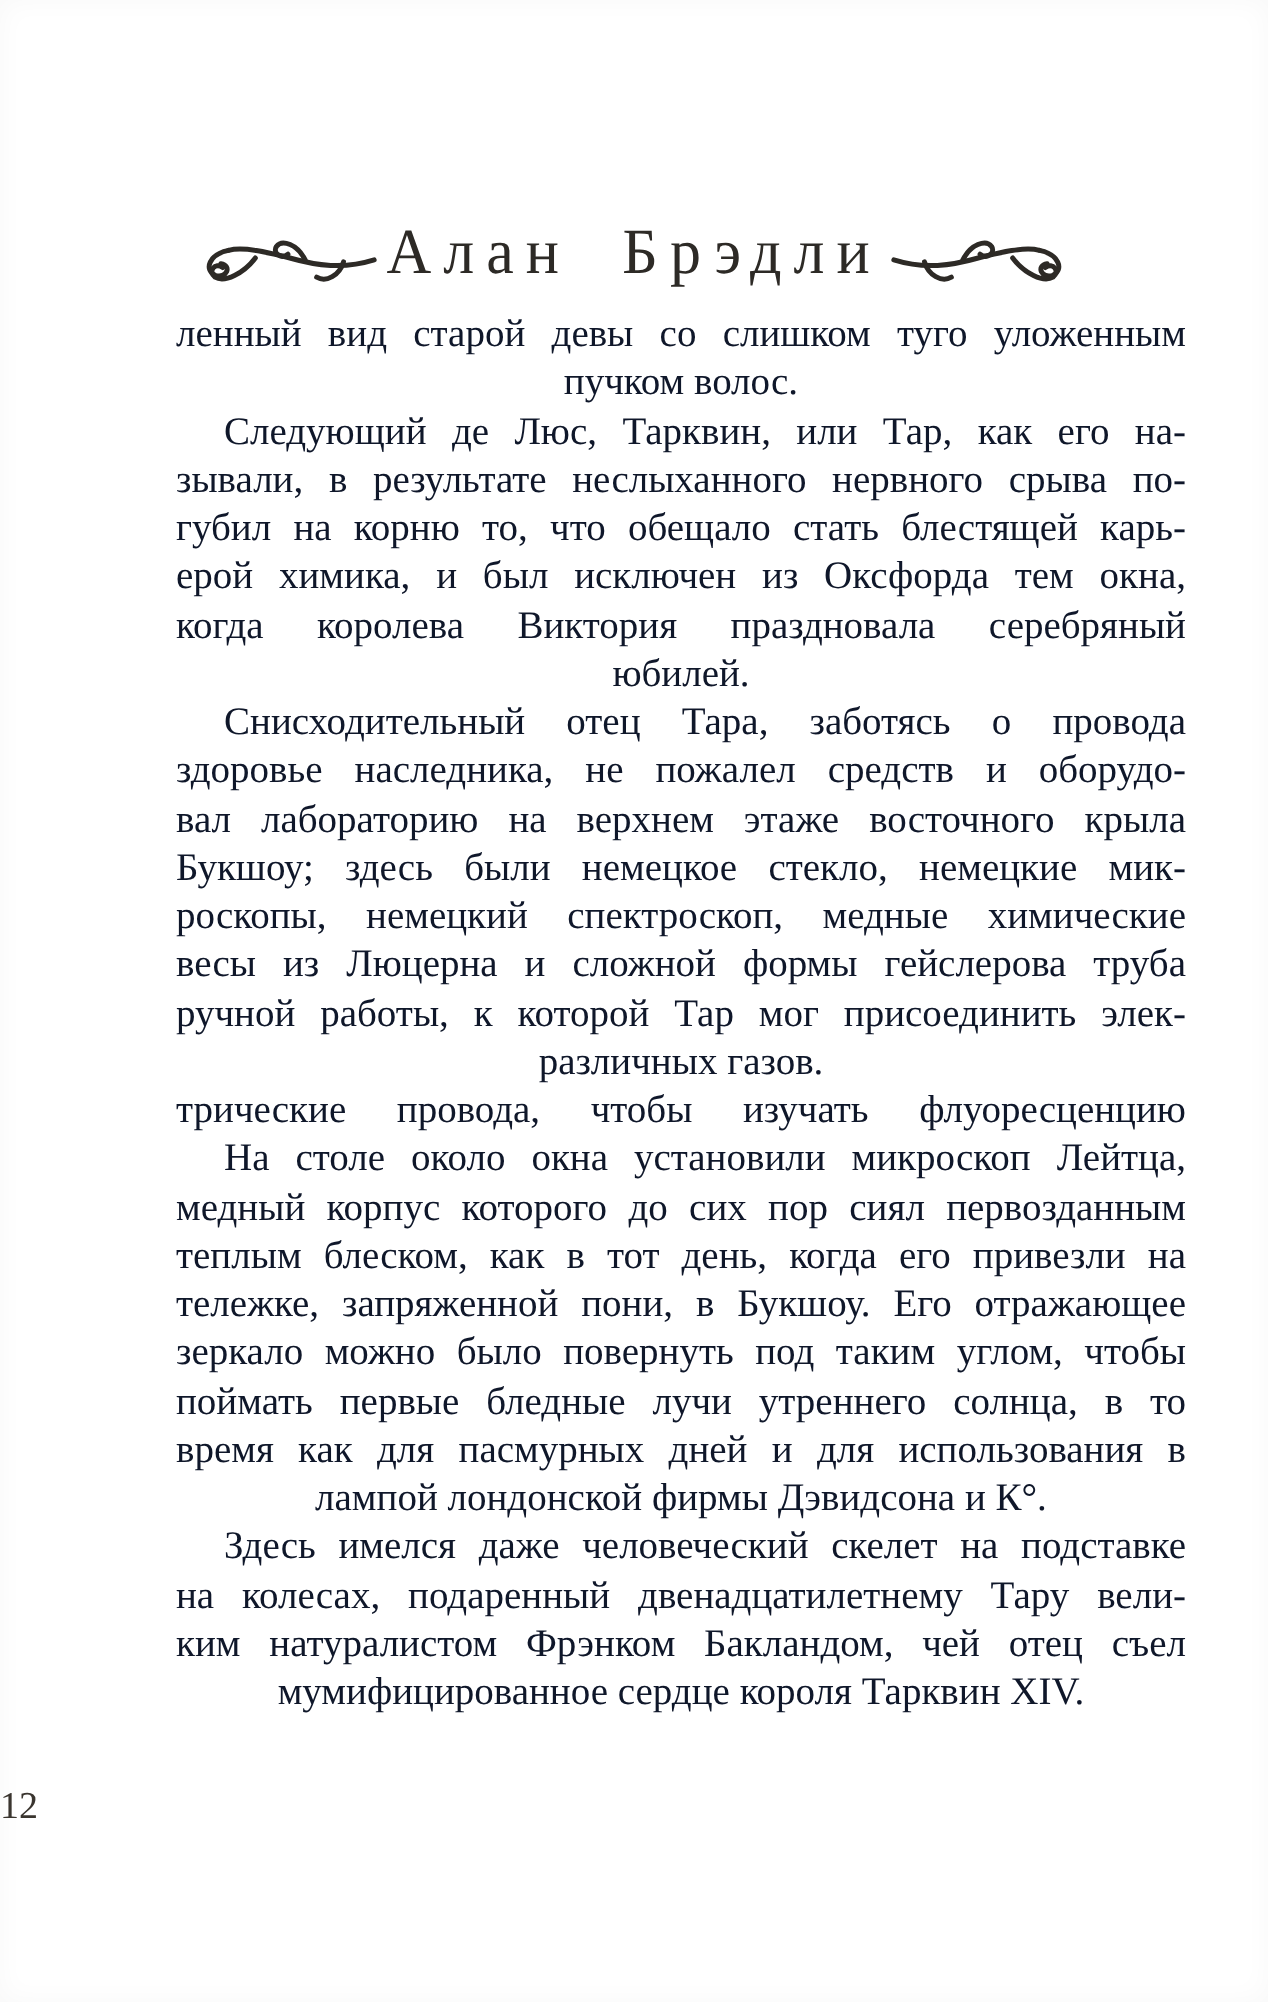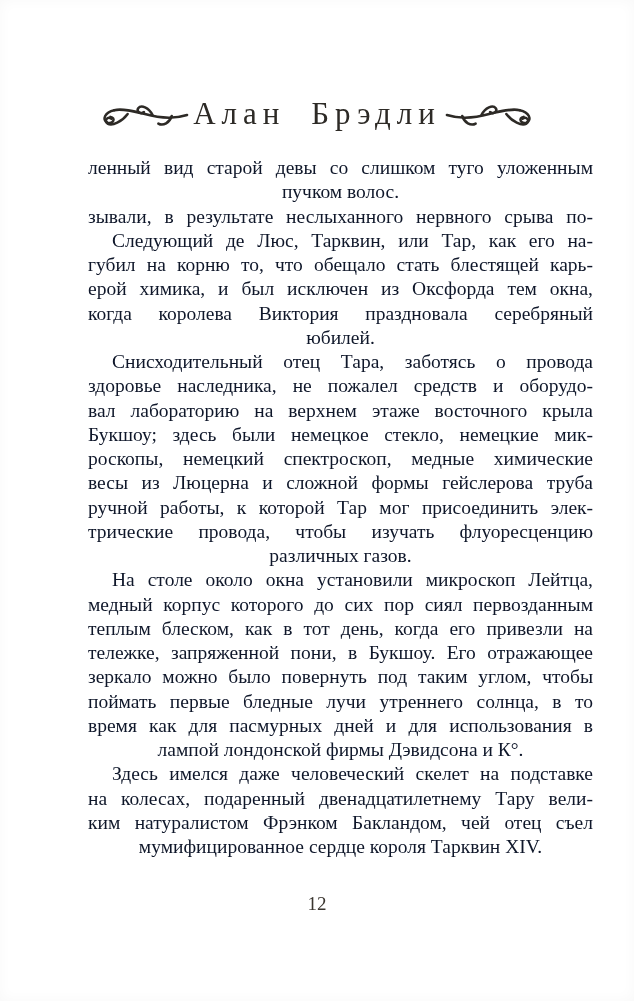--- a/index.html
+++ b/index.html
@@ -12,26 +12,26 @@
     width: 634px;
     height: 1001px;
     background: #ffffff;
     font-family: "Liberation Serif", serif;
     color: #34302b;
     overflow: hidden;
     box-shadow: inset 0 0 14px rgba(0,0,0,0.03);
   }
   .author-header {
     position: absolute;
-    top: 88px;
+    top: 108px;
     left: 0;
     width: 634px;
     height: 52px;
     display: flex;
-    align-items: center;
+    align-items: flex-start;
     justify-content: center;
     gap: 4px;
   }
   .author-title {
     font-size: 31px;
     letter-spacing: 6px;
     word-spacing: 12px;
     white-space: nowrap;
     color: #2d2a26;
     transform: scaleY(1.04);
@@ -63,21 +63,20 @@
     text-align-last: justify;
   }
   .line.indent {
     padding-left: 24px;
   }
   .page-number {
     position: absolute;
     top: 893px;
     left: 0;
     width: 634px;
-    text-align: center;
     font-size: 19px;
     color: #3a352f;
   }
 </style>
 </head>
 <body>
 
 <div class="page">
 
   <div class="author-header">
@@ -98,35 +97,35 @@
         <path d="M32,20 C26,28 16,33 11,30 C7,27 11,22 15,25"></path>
         <path d="M58,21 C54,13 46,10 43,14 C41,17 45,21 49,18"></path>
         <path d="M78,22 C76,29 69,33 64,30"></path>
       </g>
     </svg>
   </div>
 
   <div class="text-block">
       <div class="line j">ленный вид старой девы со слишком туго уложенным</div>
       <div class="line">пучком волос.</div>
+      <div class="line j indent">Следующий де Люс, Тарквин, или Тар, как его на-</div>
       <div class="line j">зывали, в результате неслыханного нервного срыва по-</div>
-      <div class="line j indent">Следующий де Люс, Тарквин, или Тар, как его на-</div>
       <div class="line j">губил на корню то, что обещало стать блестящей карь-</div>
       <div class="line j">ерой химика, и был исключен из Оксфорда тем окна,</div>
       <div class="line j">когда королева Виктория праздновала серебряный</div>
       <div class="line">юбилей.</div>
       <div class="line j indent">Снисходительный отец Тара, заботясь о провода</div>
       <div class="line j">здоровье наследника, не пожалел средств и оборудо-</div>
       <div class="line j">вал лабораторию на верхнем этаже восточного крыла</div>
       <div class="line j">Букшоу; здесь были немецкое стекло, немецкие мик-</div>
       <div class="line j">роскопы, немецкий спектроскоп, медные химические</div>
       <div class="line j">весы из Люцерна и сложной формы гейслерова труба</div>
       <div class="line j">ручной работы, к которой Тар мог присоединить элек-</div>
+      <div class="line">различных газов.</div>
       <div class="line j">трические провода, чтобы изучать флуоресценцию</div>
-      <div class="line">различных газов.</div>
       <div class="line j indent">На столе около окна установили микроскоп Лейтца,</div>
       <div class="line j">медный корпус которого до сих пор сиял первозданным</div>
       <div class="line j">теплым блеском, как в тот день, когда его привезли на</div>
       <div class="line j">тележке, запряженной пони, в Букшоу. Его отражающее</div>
       <div class="line j">зеркало можно было повернуть под таким углом, чтобы</div>
       <div class="line j">поймать первые бледные лучи утреннего солнца, в то</div>
       <div class="line j">время как для пасмурных дней и для использования в</div>
       <div class="line">лампой лондонской фирмы Дэвидсона и К°.</div>
       <div class="line j indent">Здесь имелся даже человеческий скелет на подставке</div>
       <div class="line j">на колесах, подаренный двенадцатилетнему Тару вели-</div>

